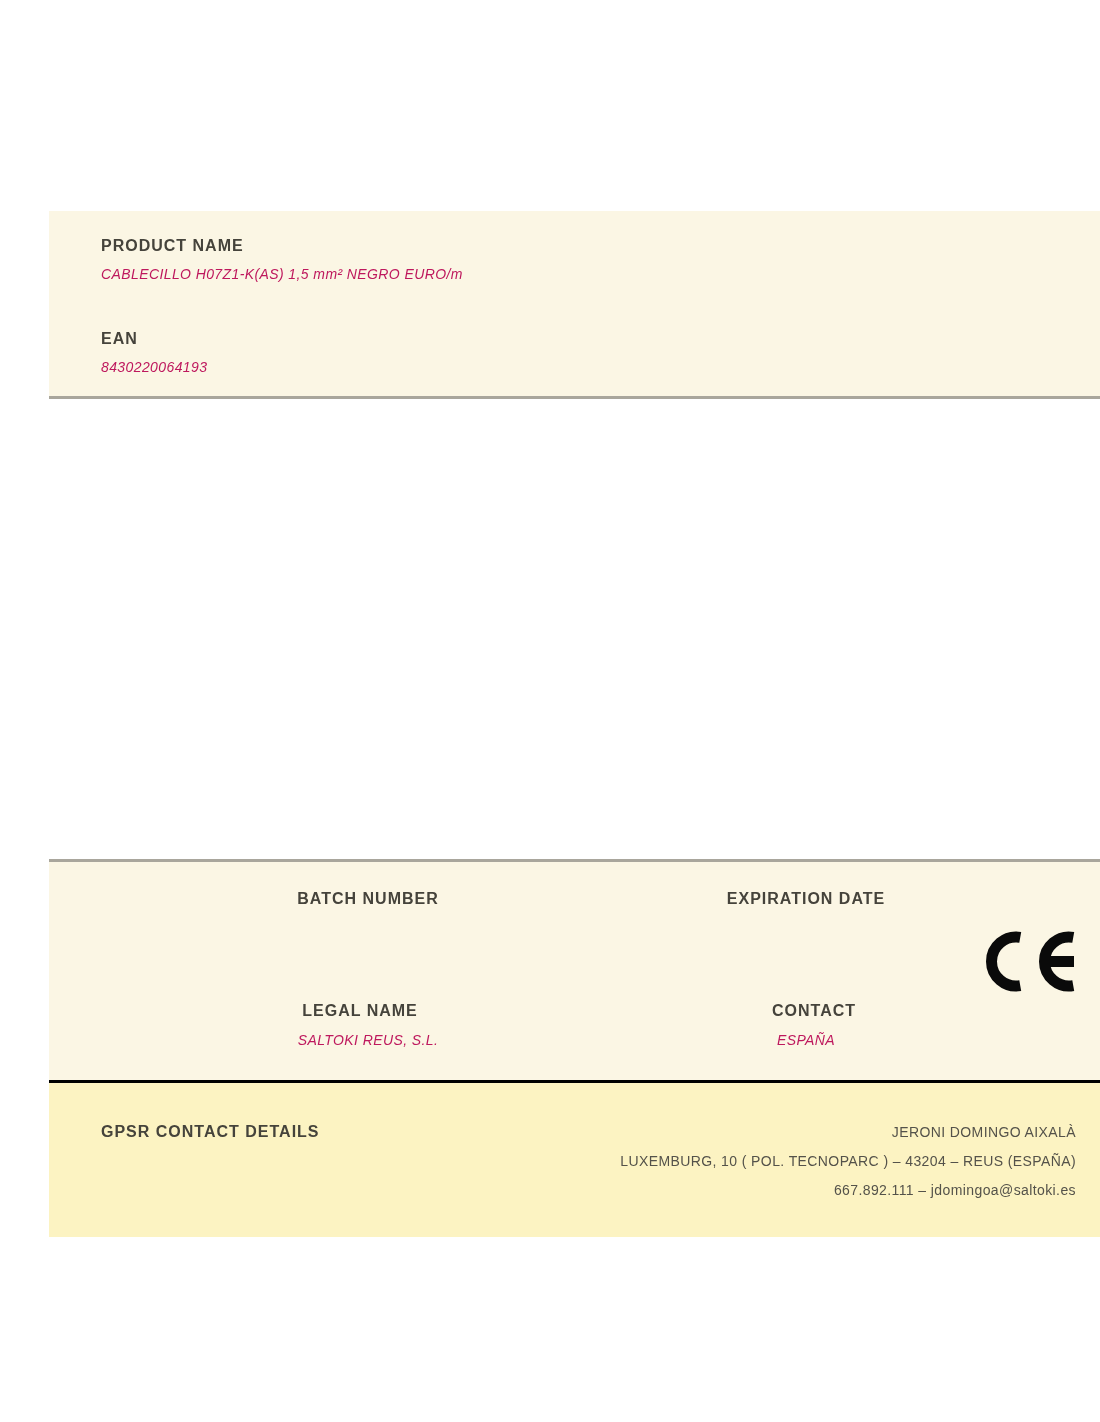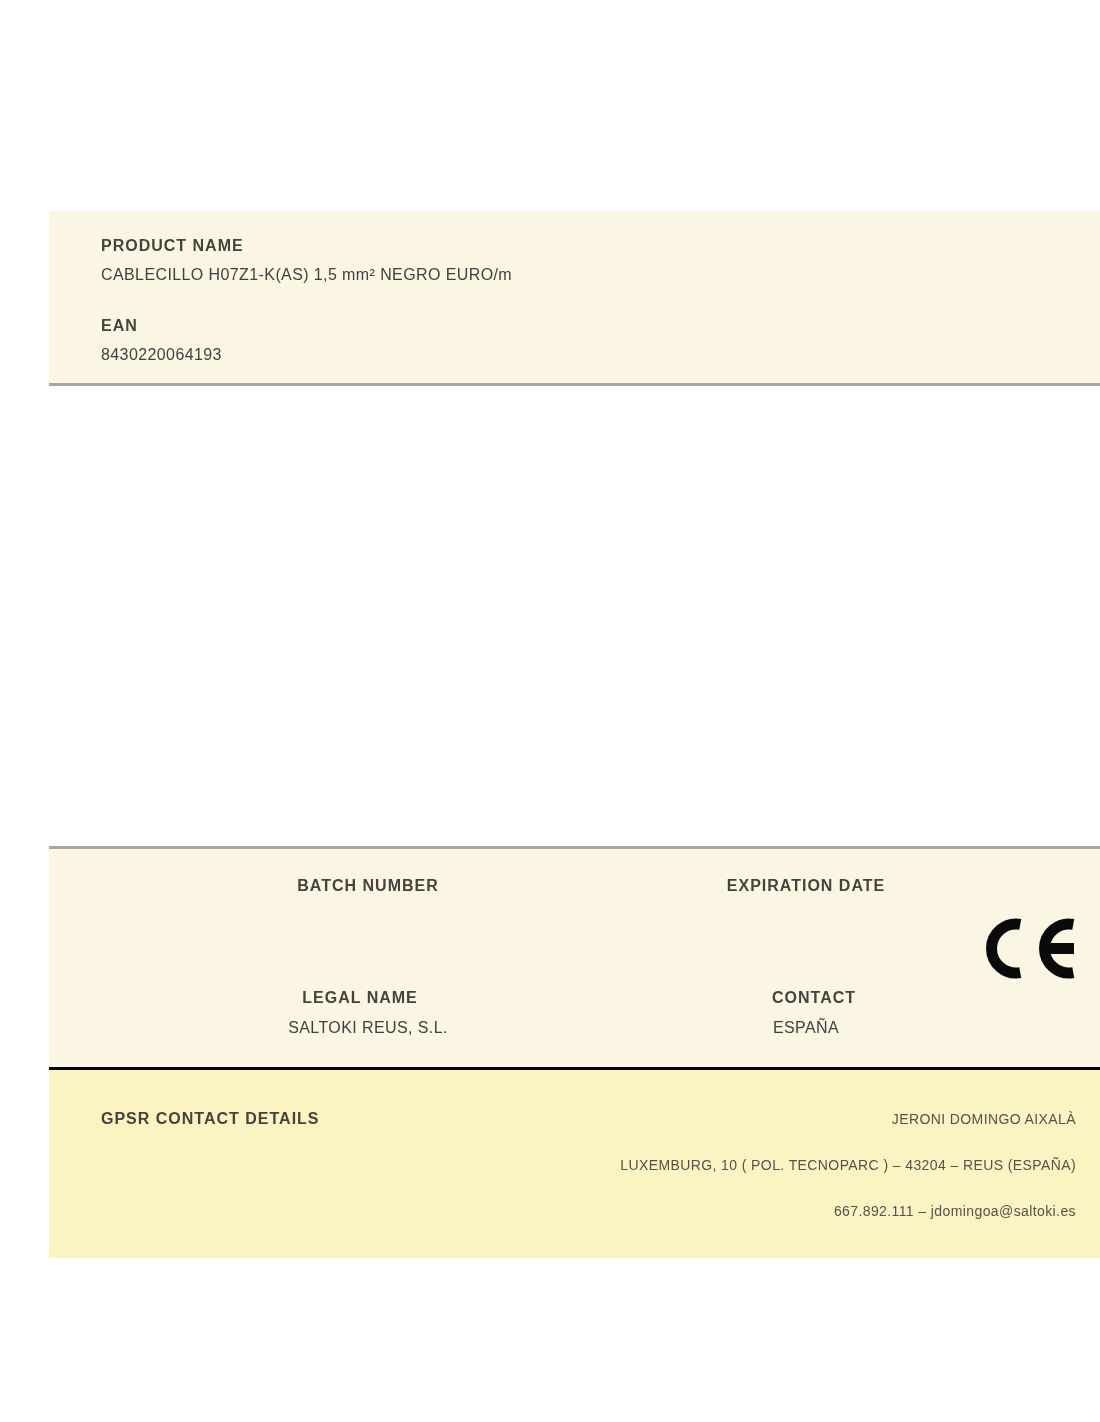--- a/index.html
+++ b/index.html
@@ -28,27 +28,28 @@
     padding: 27px 52px 20px 52px;
   }
   .field-label {
     font-size: 16px;
     line-height: 16px;
     font-weight: bold;
     letter-spacing: 1px;
     color: #45433b;
   }
   .field-value {
-    font-size: 16px;
+    font-size: 14px;
     line-height: 17px;
     letter-spacing: 0.4px;
-    color: #404040;
+    color: #be185d;
     margin-top: 12px;
+    font-style: italic;
   }
-  .field-ean { margin-top: 35px; }
+  .field-ean { margin-top: 48px; }
 
   
   .details-box {
     position: relative;
     margin-top: 460px;
     background: #fbf6e4;
     border-top: 3px solid #a9a69c;
     border-bottom: 3px solid #000000;
     padding: 29px 0 31px 0;
   }
@@ -80,21 +81,21 @@
   .gpsr-right {
     flex: 1 1 auto;
     text-align: right;
   }
   .gpsr-line {
     font-size: 14px;
     line-height: 17px;
     letter-spacing: 0.4px;
     color: #54524a;
   }
-  .gpsr-line + .gpsr-line { margin-top: 29px; }
+  .gpsr-line + .gpsr-line { margin-top: 12px; }
 </style>
 </head>
 <body>
 
 <div class="page">
 
   <section class="box product-box">
     <div>
       <div class="field-label">PRODUCT NAME</div>
       <div class="field-value">CABLECILLO H07Z1-K(AS) 1,5 mm² NEGRO EURO/m</div>

